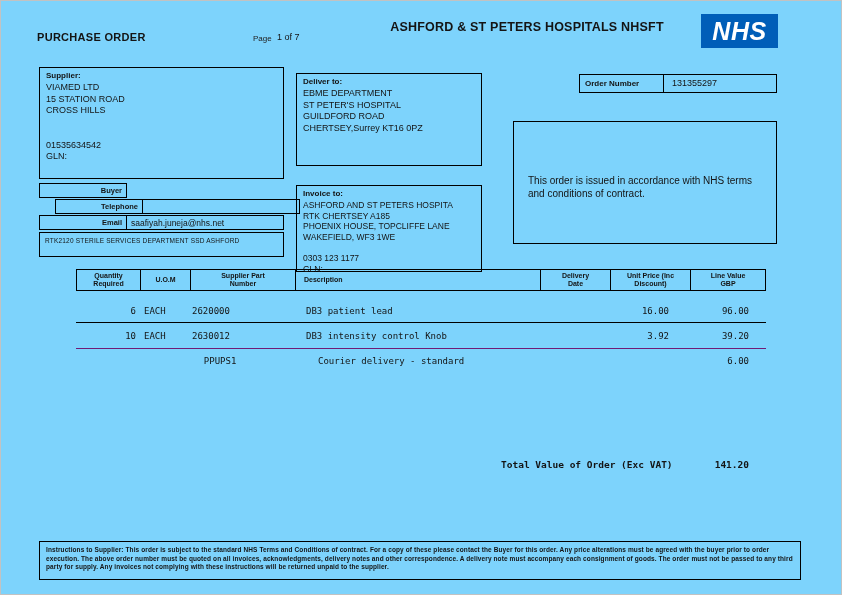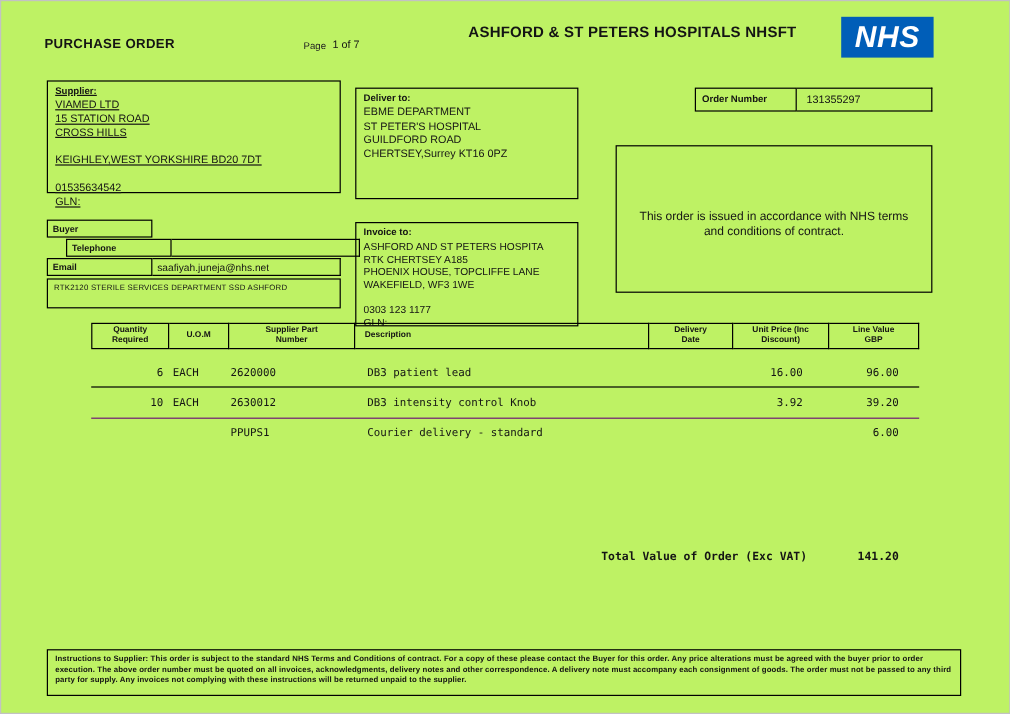--- a/index.html
+++ b/index.html
@@ -1,76 +1,76 @@
 <!DOCTYPE html>
 <html><head>
 <meta charset="utf-8">
 <style>
   * { margin:0; padding:0; box-sizing:border-box; }
   html,body { background:#e9e9e9; }
   body { font-family:"Liberation Sans", sans-serif; }
   .page {
     position:relative; width:842px; height:595px; margin:0 auto;
-    background:#bef264; border:1px solid #c2c2c2; overflow:hidden; color:#141414;
+    background:#7dd3fc; border:1px solid #c2c2c2; overflow:hidden; color:#141414;
   }
   .abs { position:absolute; }
   .bx  { border:1px solid #000; }
   .b   { font-weight:bold; }
 
   
   .doc-title { left:36px; top:30px; font-size:11px; font-weight:bold; letter-spacing:.3px; }
   .page-lbl  { left:252px; top:33px; font-size:8px; color:#222; }
   .page-val  { left:276px; top:31px; font-size:9px; }
   .org-name  { left:356px; top:19px; width:340px; text-align:center; font-size:12.5px; font-weight:bold; letter-spacing:.2px; }
   .nhs-logo  { left:700px; top:13px; width:77px; height:34px; display:flex; align-items:center; justify-content:center;
                font-size:25px; font-weight:bold; font-style:italic; color:#fff; letter-spacing:.5px; }
 
   
-  .supplier-box { left:38px; top:66px; width:245px; height:94px; padding:3px 6px;text-decoration:underline; }
+  .supplier-box { left:38px; top:66px; width:245px; height:112px; padding:3px 6px; }
   .blk-lbl { font-size:8px; font-weight:bold; margin-bottom:2px; }
   .addr-line { font-size:9px; line-height:11.5px; min-height:11.5px; white-space:nowrap; }
 
   .kv-row { left:38px; top:0; width:245px; height:15px; display:flex; }
-  .kv-lbl { width:88px; border:1px solid #000; font-size:7.5px; font-weight:bold; padding:2px 4px; }
+  .kv-lbl { width:88px; border:1px solid #000; font-size:7.5px; font-weight:bold; padding:2px 4px;text-align:right; }
   .kv-val { flex:1; border:1px solid #000; border-left:none; font-size:8.5px; padding:1.5px 4px; white-space:nowrap; overflow:hidden; }
   .dept-box { left:38px; top:231px; width:245px; height:25px; padding:4px 5px; font-size:6.5px; letter-spacing:.2px; }
 
   
   .deliver-box { left:295px; top:72px; width:186px; height:93px; padding:3px 6px; }
   .invoice-box { left:295px; top:172px; width:186px; height:87px; padding:3px 6px;margin-top:12px; }
   .invoice-box .addr-line { font-size:8.5px; line-height:10.6px; min-height:10.6px; }
 
   
   .order-tbl { left:578px; top:72px; width:198px; }
-  .order-tbl .row { display:flex; height:20px; }
+  .order-tbl .row { display:flex; height:20px;align-items:center; }
   .order-tbl .lbl { width:85px; border:1px solid #000; font-size:8px; font-weight:bold; padding:4px 5px; }
   .order-tbl .val { flex:1; border:1px solid #000; border-left:none; font-size:9px; padding:3.5px 8px; }
   .order-tbl .row + .row .lbl, .order-tbl .row + .row .val { border-top:none; }
 
   
   .terms-box { left:512px; top:120px; width:264px; height:123px; }
-  .terms-text { padding:52px 14px 0; text-align:center; font-size:10px; line-height:13px; }
+  .terms-text { padding:52px 14px 0; text-align:left; font-size:10px; line-height:13px; }
 
   
   .items-header { left:75px; top:268px; width:690px; display:flex; }
   .ih-cell { height:22px; border:1px solid #000; border-left:none; display:flex; align-items:center; justify-content:center;
              text-align:center; font-size:7px; font-weight:bold; line-height:8px; }
   .ih-cell:first-child { border-left:1px solid #000; }
   .ih-desc { justify-content:flex-start; padding-left:8px; text-align:left; }
   .wrap40 { max-width:40px; } .wrap55 { max-width:55px; } .wrap45 { max-width:46px; } .wrap60 { max-width:60px; }
 
   .c-qty{width:65px;} .c-uom{width:50px;} .c-part{width:105px;} .c-desc{width:245px;}
   .c-del{width:70px;} .c-unit{width:80px;} .c-line{width:75px;}
 
   .items-body { left:75px; top:290px; width:690px; font-family:"DejaVu Sans Mono", monospace; font-size:9px; }
   .it-row { display:flex; }
   .it-row > div { white-space:nowrap; overflow:visible; }
   .r1 { padding:15px 0 6px; border-bottom:1px solid #000; }
   .r2 { padding:8px 0 7px;  border-bottom:1px solid #701a75; }
-  .r3 { padding:7px 0 4px; }
+  .r3 { padding:7px 0 4px;gap:12px; }
   .ta-r { text-align:right; }
   .cell-qty  { padding-right:5px; }
   .cell-uom  { padding-left:3px; }
   .cell-part { padding-left:1px; }
   .cell-desc { padding-left:10px; }
   .cell-unit { padding-right:22px; }
   .cell-line { padding-right:17px; }
 
   .total-row { left:500px; top:458px; width:248px; display:flex; justify-content:space-between;
                font-family:"DejaVu Sans Mono", monospace; font-size:9.5px; font-weight:bold; }
@@ -89,21 +89,20 @@
   <div class="abs page-val">1 of 7</div>
   <div class="abs org-name">ASHFORD &amp; ST PETERS HOSPITALS NHSFT</div>
   <div class="abs nhs-logo" id="nhs-logo" style="background: rgb(0, 94, 184); text-align: right;">NHS</div>
 
   <div class="abs bx supplier-box">
     <div class="blk-lbl">Supplier:</div>
     <div class="addr-line">VIAMED LTD</div>
     <div class="addr-line">15 STATION ROAD</div>
     <div class="addr-line">CROSS HILLS</div>
     <div class="addr-line"></div>
-    <div class="addr-line">KEIGHLEY,WEST YORKSHIRE BD20 7DT</div>
     <div class="addr-line"></div>
     <div class="addr-line">01535634542</div>
     <div class="addr-line">GLN:</div>
   </div>
 
   <div class="abs kv-row" style="top:182px;">
     <div class="kv-lbl">Buyer</div>
   </div>
   <div class="abs kv-row" style="top:198px;margin-left:16px;">
     <div class="kv-lbl">Telephone</div>

